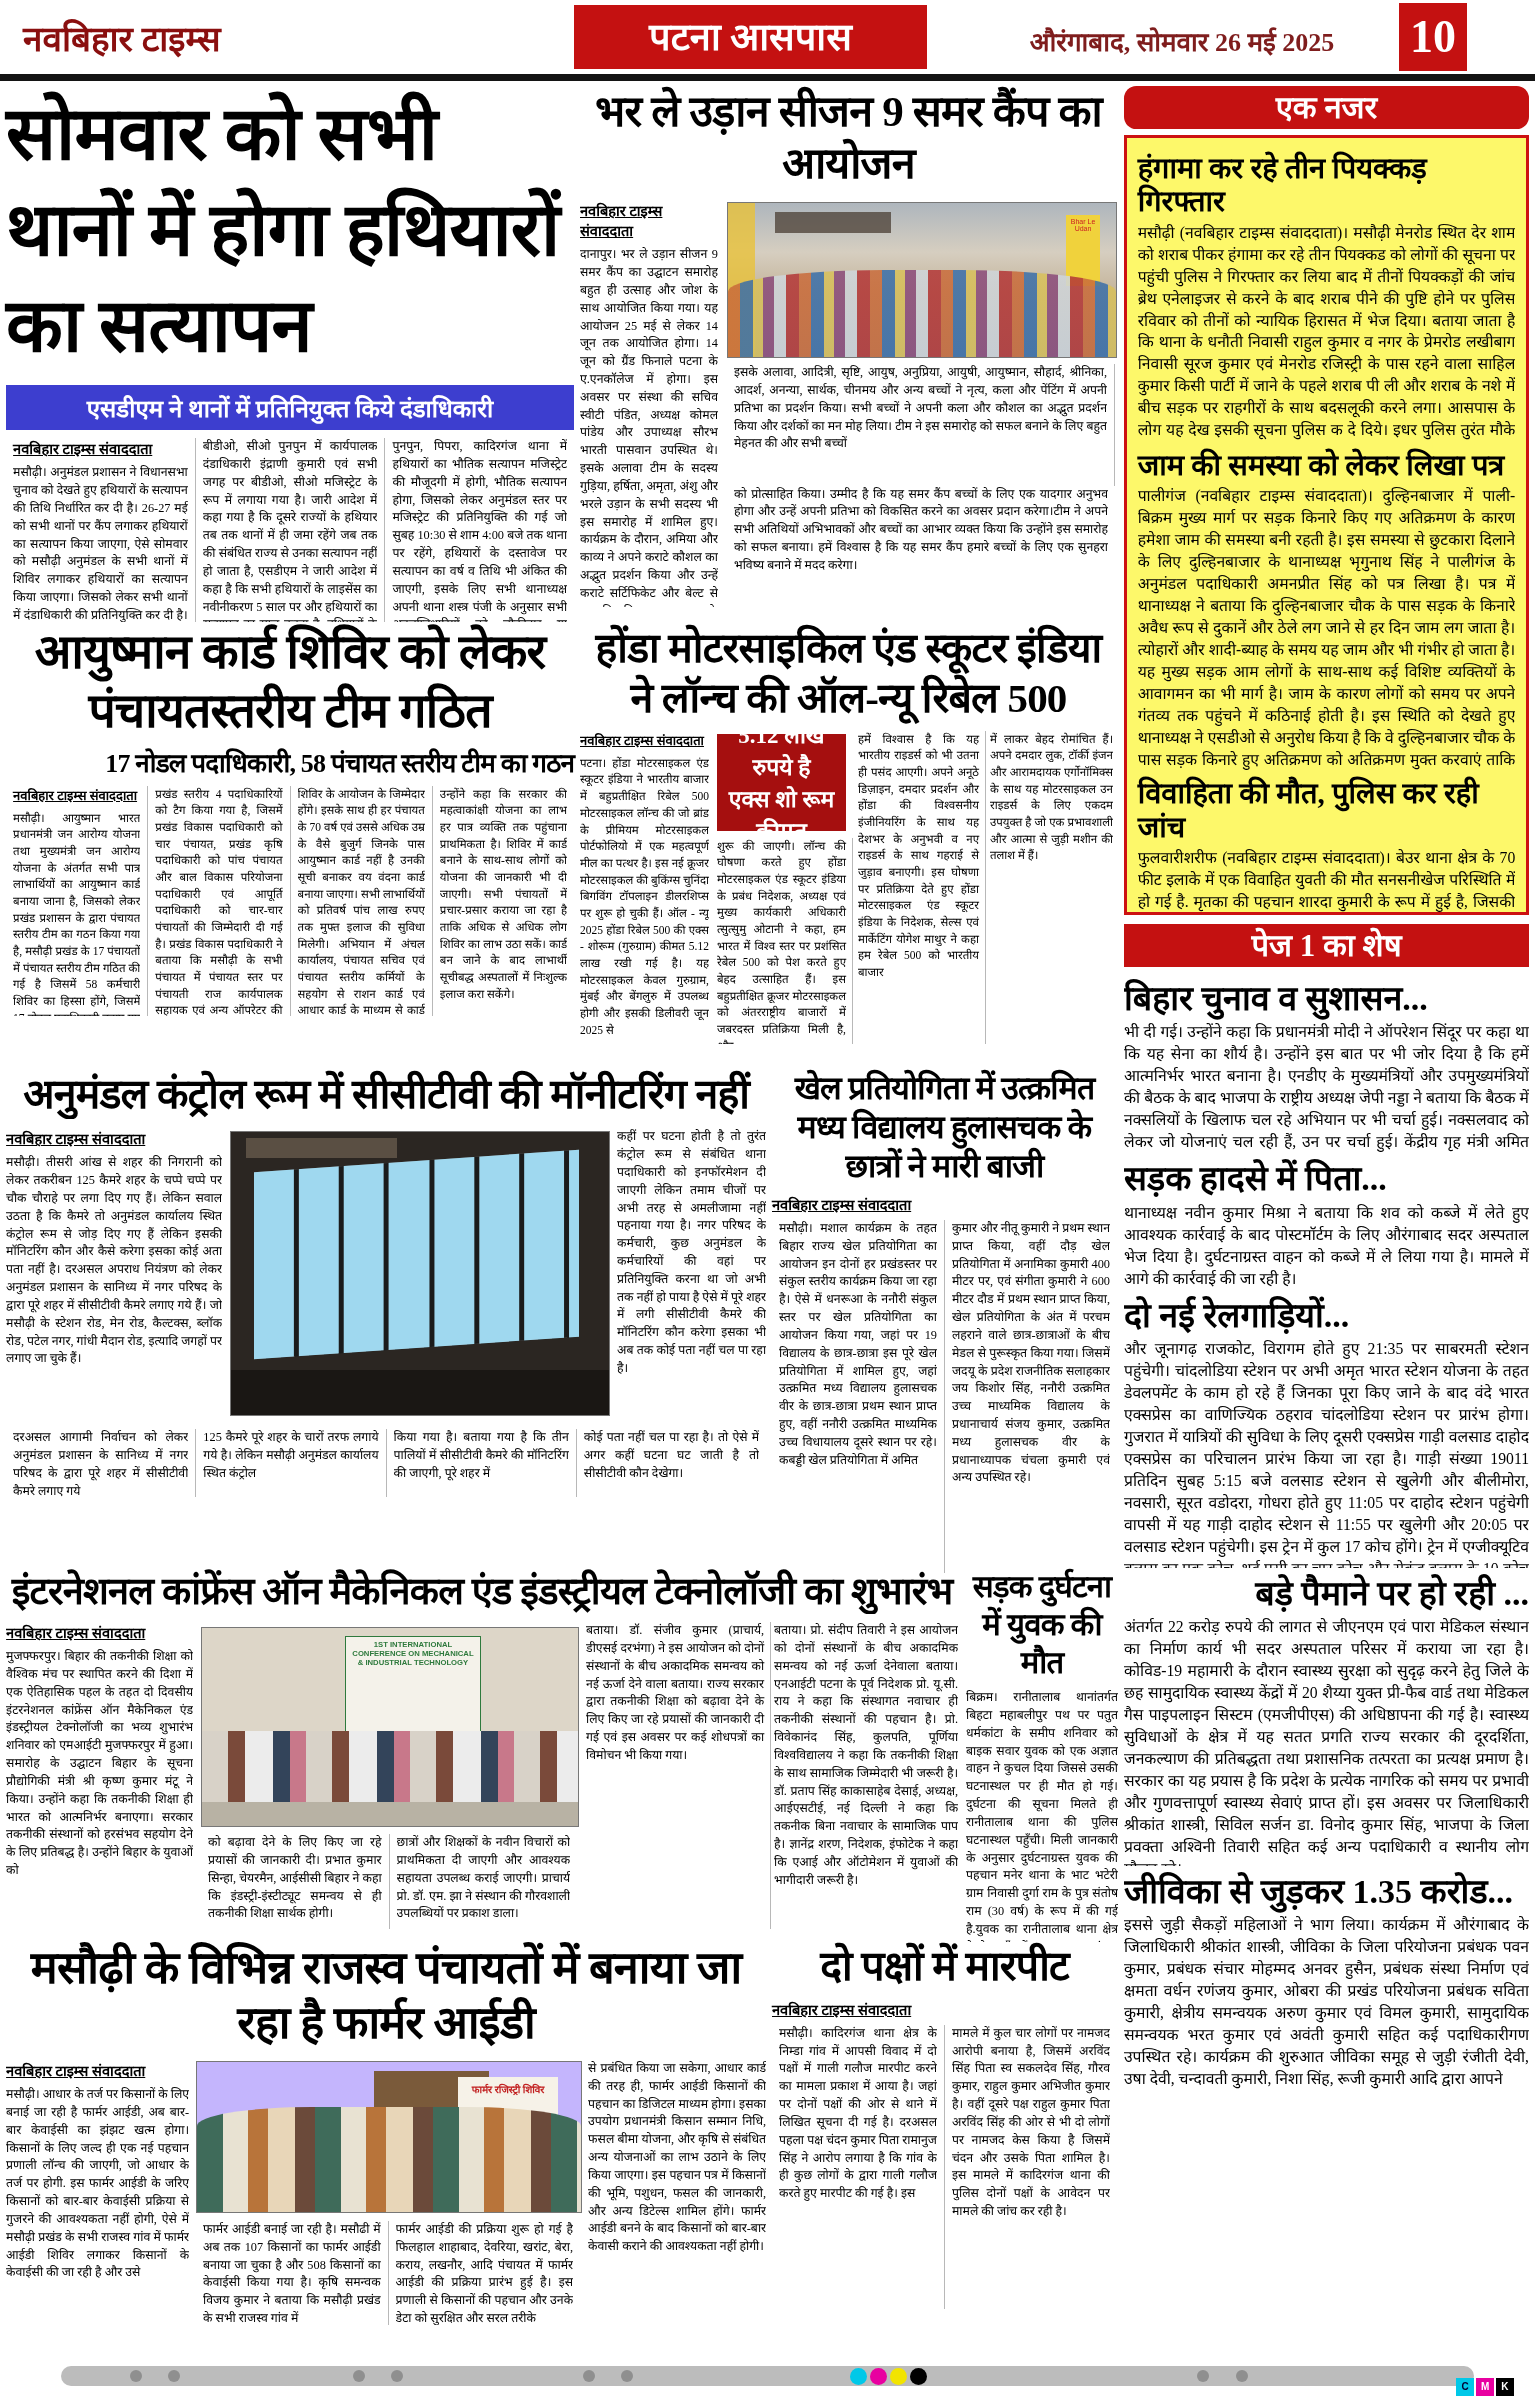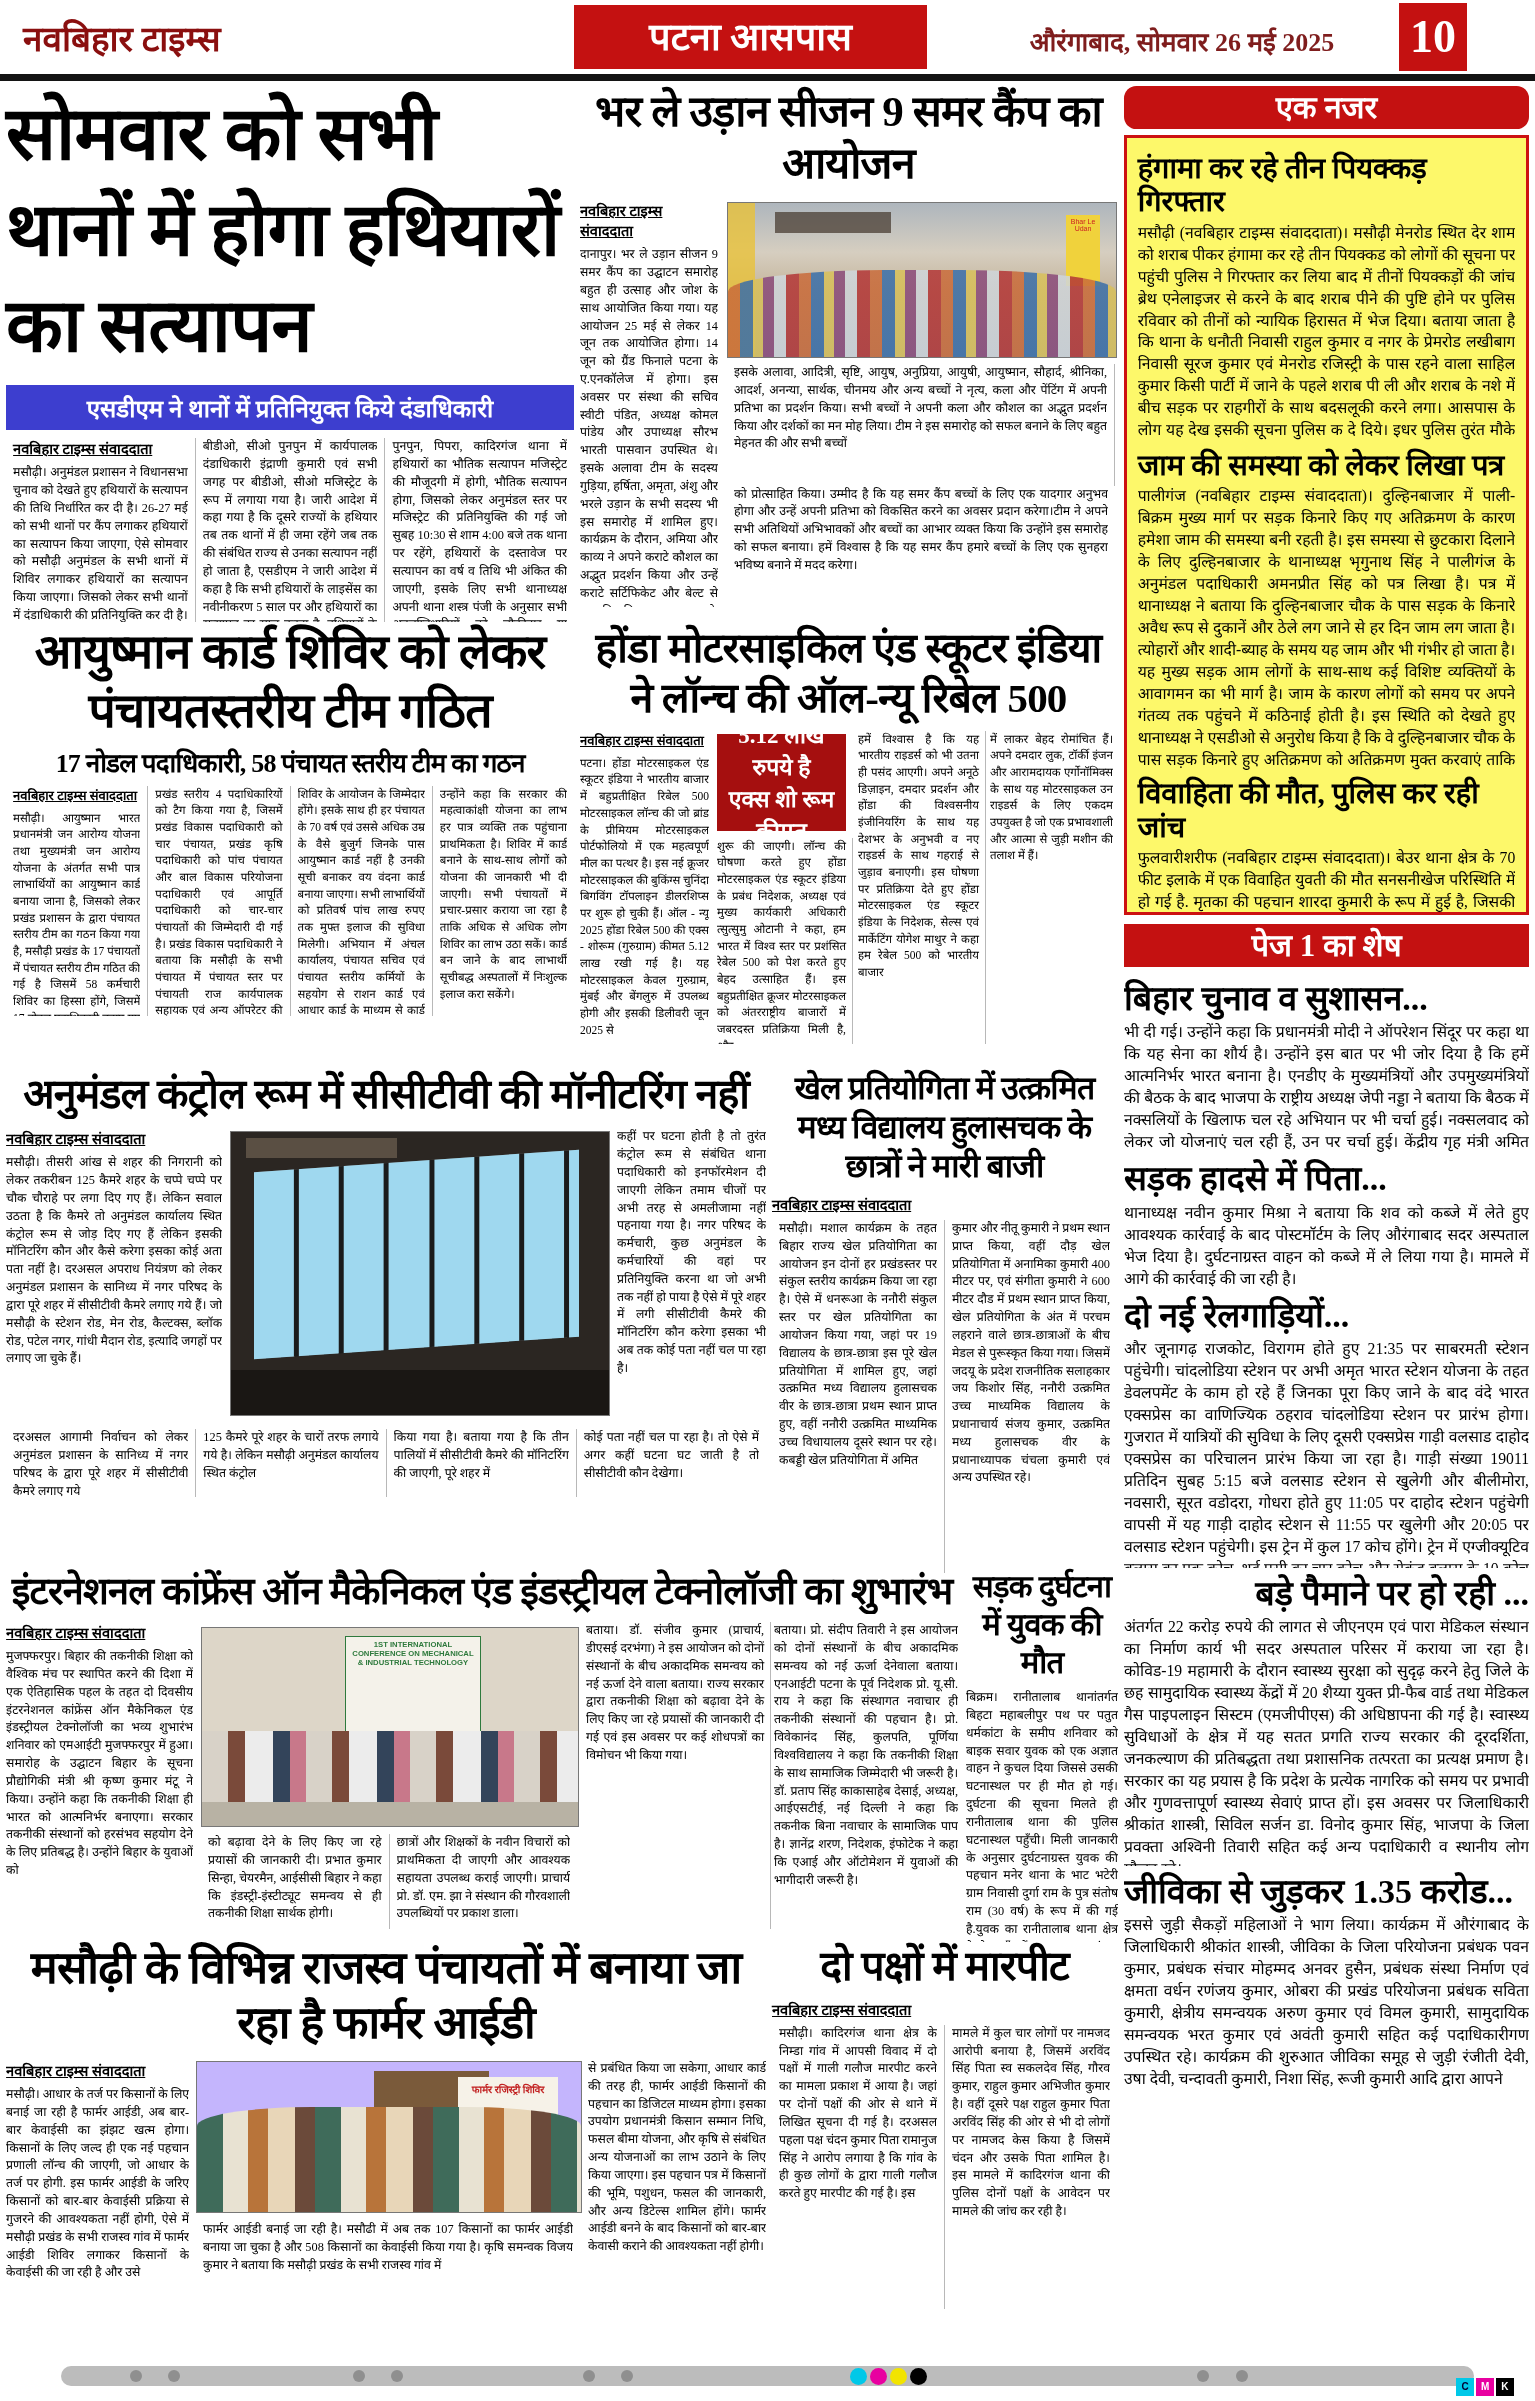--- a/index.html
+++ b/index.html
@@ -65,21 +65,21 @@
           </div>
         <div class="col">
             <div class="body-txt">को प्रोत्साहित किया। उम्मीद है कि यह समर कैंप बच्चों के लिए एक यादगार अनुभव होगा और उन्हें अपनी प्रतिभा को विकसित करने का अवसर प्रदान करेगा।टीम ने अपने सभी अतिथियों अभिभावकों और बच्चों का आभार व्यक्त किया कि उन्होंने इस समारोह को सफल बनाया। हमें विश्वास है कि यह समर कैंप हमारे बच्चों के लिए एक सुनहरा भविष्य बनाने में मदद करेगा।</div>
           </div>
       </div>
     </div>
   </section>
 
   <section class="abs" style="left:6.1px;top:623px;width:568px;height:439px;">
     <div class="hl" style="font-size:48px;">आयुष्मान कार्ड शिविर को लेकर पंचायतस्तरीय टीम गठित</div>
-    <div class="hl" style="font-size:26px;margin-top:7.7px;text-align:center;">17 नोडल पदाधिकारी, 58 पंचायत स्तरीय टीम का गठन</div>
+    <div class="hl" style="font-size:26px;margin-top:7.7px;text-align:right;">17 नोडल पदाधिकारी, 58 पंचायत स्तरीय टीम का गठन</div>
     <div class="cols" style="margin-top:6.1px;height:230px;">
       <div class="col">
         <div class="byline" style="font-size:13px;">नवबिहार टाइम्स संवाददाता</div>
         <div class="body-txt" style="font-size:11.5px;">मसौढ़ी। आयुष्मान भारत प्रधानमंत्री जन आरोग्य योजना तथा मुख्यमंत्री जन आरोग्य योजना के अंतर्गत सभी पात्र लाभार्थियों का आयुष्मान कार्ड बनाया जाना है, जिसको लेकर प्रखंड प्रशासन के द्वारा पंचायत स्तरीय टीम का गठन किया गया है, मसौढ़ी प्रखंड के 17 पंचायतों में पंचायत स्तरीय टीम गठित की गई है जिसमें 58 कर्मचारी शिविर का हिस्सा होंगे, जिसमें 17 नोडल पदाधिकारी बनाए गए हैं, जबकि 58 पंचायत स्तरीय टीम का गठन किया गया है,</div>
       </div>
       <div class="col">
           <div class="body-txt" style="font-size:11.5px;">प्रखंड स्तरीय 4 पदाधिकारियों को टैग किया गया है, जिसमें प्रखंड विकास पदाधिकारी को चार पंचायत, प्रखंड कृषि पदाधिकारी को पांच पंचायत और बाल विकास परियोजना पदाधिकारी एवं आपूर्ति पदाधिकारी को चार-चार पंचायतों की जिम्मेदारी दी गई है। प्रखंड विकास पदाधिकारी ने बताया कि मसौढ़ी के सभी पंचायत में पंचायत स्तर पर पंचायती राज कार्यपालक सहायक एवं अन्य ऑपरेटर की टीम गठित की गई है जो पंचायत में आयुष्मान कार्ड</div>
         </div>
       <div class="col">
           <div class="body-txt" style="font-size:11.5px;">शिविर के आयोजन के जिम्मेदार होंगे। इसके साथ ही हर पंचायत के 70 वर्ष एवं उससे अधिक उम्र के वैसे बुजुर्ग जिनके पास आयुष्मान कार्ड नहीं है उनकी सूची बनाकर वय वंदना कार्ड बनाया जाएगा। सभी लाभार्थियों को प्रतिवर्ष पांच लाख रुपए तक मुफ्त इलाज की सुविधा मिलेगी। अभियान में अंचल कार्यालय, पंचायत सचिव एवं पंचायत स्तरीय कर्मियों के सहयोग से राशन कार्ड एवं आधार कार्ड के माध्यम से कार्ड निर्माण किया जाएगा।</div>
@@ -192,20 +192,23 @@
         <div class="body-txt">मसौढ़ी। आधार के तर्ज पर किसानों के लिए बनाई जा रही है फार्मर आईडी, अब बार-बार केवाईसी का झंझट खत्म होगा। किसानों के लिए जल्द ही एक नई पहचान प्रणाली लॉन्च की जाएगी, जो आधार के तर्ज पर होगी. इस फार्मर आईडी के जरिए किसानों को बार-बार केवाईसी प्रक्रिया से गुजरने की आवश्यकता नहीं होगी, ऐसे में मसौढ़ी प्रखंड के सभी राजस्व गांव में फार्मर आईडी शिविर लगाकर किसानों के केवाईसी की जा रही है और उसे</div>
       </div>
       <div class="photo" style="left:190px;top:1.5px;width:384px;height:150px;background:#c4b5fd;">
         <div style="position:absolute;left:46%;top:6%;width:30%;height:40%;background:#7a5a3a;"></div>
         <div style="position:absolute;right:6%;top:10%;width:26%;height:34%;background:#f6f2e8;color:#c22222;font-size:10px;font-weight:700;text-align:center;padding-top:4.6px;">फार्मर रजिस्ट्री शिविर</div>
         <div class="crowd" style="height:70%;background:repeating-linear-gradient(90deg,#3f6b5a 0 26px,#e8e2d2 26px 51px,#b8743a 51px 71px,#e8d6b8 71px 98px,#6b4a3a 98px 118px);border-radius:30% 30% 0 0/18% 18% 0 0;"></div>
       </div>
       <div class="cols abs" style="left:190px;top:161px;width:384px;height:104px;">
         <div class="col">
             <div class="body-txt">फार्मर आईडी बनाई जा रही है। मसौढी में अब तक 107 किसानों का फार्मर आईडी बनाया जा चुका है और 508 किसानों का केवाईसी किया गया है। कृषि समन्वक विजय कुमार ने बताया कि मसौढ़ी प्रखंड के सभी राजस्व गांव में</div>
+          </div>
+        <div class="col">
+            <div class="body-txt">फार्मर आईडी की प्रक्रिया शुरू हो गई है फिलहाल शाहाबाद, देवरिया, खरांट, बेरा, कराय, लखनौर, आदि पंचायत में फार्मर आईडी की प्रक्रिया प्रारंभ हुई है। इस प्रणाली से किसानों की पहचान और उनके डेटा को सुरक्षित और सरल तरीके</div>
           </div>
       </div>
       <div class="abs body-txt" style="left:582px;top:0;width:178px;height:266px;">से प्रबंधित किया जा सकेगा, आधार कार्ड की तरह ही, फार्मर आईडी किसानों की पहचान का डिजिटल माध्यम होगा। इसका उपयोग प्रधानमंत्री किसान सम्मान निधि, फसल बीमा योजना, और कृषि से संबंधित अन्य योजनाओं का लाभ उठाने के लिए किया जाएगा। इस पहचान पत्र में किसानों की भूमि, पशुधन, फसल की जानकारी, और अन्य डिटेल्स शामिल होंगे। फार्मर आईडी बनने के बाद किसानों को बार-बार केवासी कराने की आवश्यकता नहीं होगी।</div>
     </div>
   </section>
 
   <section class="abs" style="left:772px;top:1941px;width:345px;height:395px;">
     <div class="hl" style="font-size:41px;">दो पक्षों में मारपीट</div>
     <div style="margin-top:7.7px;">
       <div class="byline">नवबिहार टाइम्स संवाददाता</div>

